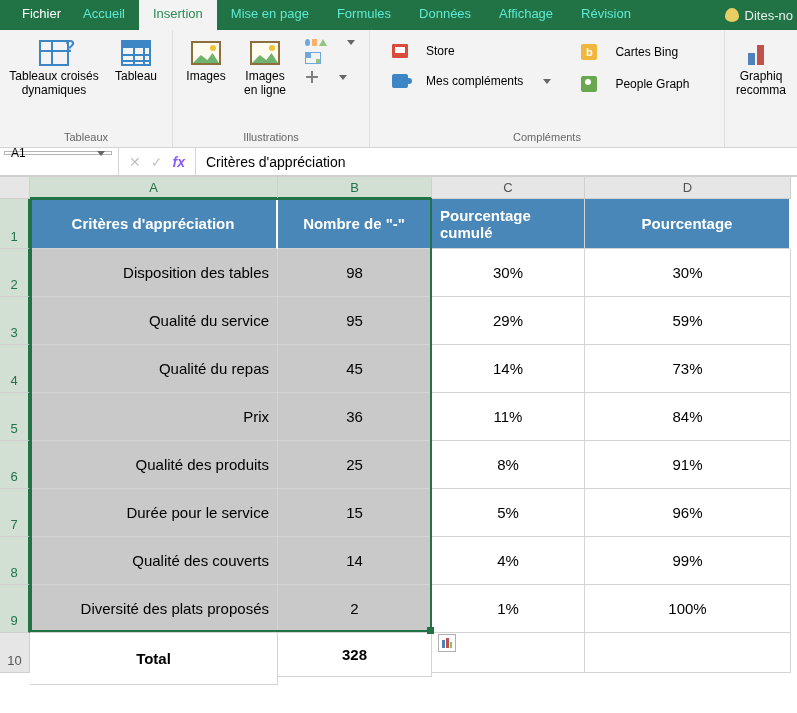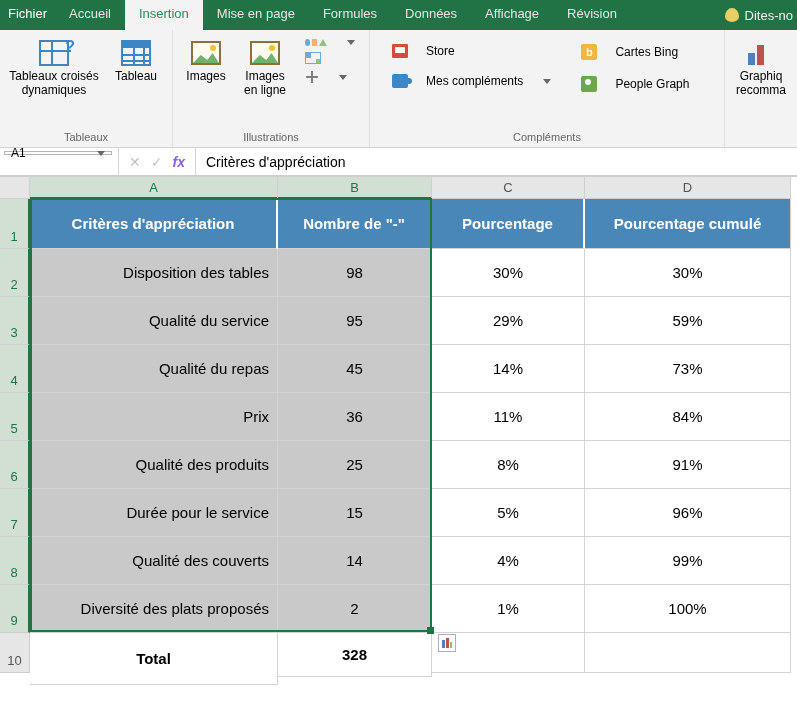--- a/index.html
+++ b/index.html
@@ -6,22 +6,22 @@
   body {
     margin: 0;
     font-family: "Segoe UI", Tahoma, sans-serif;
     font-size: 13px;
     background: #fff;
     width: 797px;
     overflow: hidden;
   }
   
   .titlebar { background: #217346; color: #fff; display: flex; height: 30px; }
-  .file-tab { padding: 6px 8px; cursor: pointer; }
-  .tab { padding: 6px 14px; color: #e5e5e5; cursor: pointer; }
+  .file-tab { padding: 6px 8px; cursor: pointer; margin-left: 14px; }
+  .tab { padding: 6px 14px; color: #5eead4; cursor: pointer; }
   .tab.active { background: #f3f3f3; color: #2a8a56; }
   .tell-me { margin-left: auto; display: flex; align-items: center; gap: 6px; padding: 0 4px 0 10px; opacity: 0.9; cursor: pointer; white-space: nowrap; }
   .bulb { width: 14px; height: 14px; background: #ffd966; border-radius: 50% 50% 50% 50% / 60% 60% 40% 40%; position: relative; }
   
   .ribbon { background: #f3f3f3; border-bottom: 1px solid #d4d4d4; display: flex; height: 118px; }
   .group { border-right: 1px solid #e0e0e0; display: flex; flex-direction: column; padding: 4px 6px 0; }
   .group-body { flex: 1; display: flex; align-items: flex-start; gap: 4px; }
   .group-label { text-align: center; font-size: 11px; color: #666; padding: 2px 0 4px; }
   .big-btn { display: flex; flex-direction: column; align-items: center; justify-content: flex-start; width: 72px; padding: 4px 2px; cursor: pointer; text-align: center; font-size: 12px; }
   .big-btn.wide { width: 96px; }
@@ -240,22 +240,22 @@
 
   <div class="corner"></div>
   <div class="col-head sel">A</div>
   <div class="col-head sel">B</div>
   <div class="col-head">C</div>
   <div class="col-head">D</div>
 
   <div class="row-head sel r1">1</div>
   <div class="cell r1 hdr-blue">Critères d'appréciation</div>
   <div class="cell r1 hdr-blue">Nombre de "-"</div>
+  <div class="cell r1 hdr-blue last">Pourcentage cumulé</div>
   <div class="cell r1 hdr-blue">Pourcentage</div>
-  <div class="cell r1 hdr-blue last">Pourcentage cumulé</div>
 
   <div class="row-head sel r">2</div>
   <div class="cell r sel-cell colA">Disposition des tables</div>
   <div class="cell r sel-cell">98</div>
   <div class="cell r">30%</div>
   <div class="cell r">30%</div>
 
   <div class="row-head sel r">3</div>
   <div class="cell r sel-cell colA">Qualité du service</div>
   <div class="cell r sel-cell">95</div>

